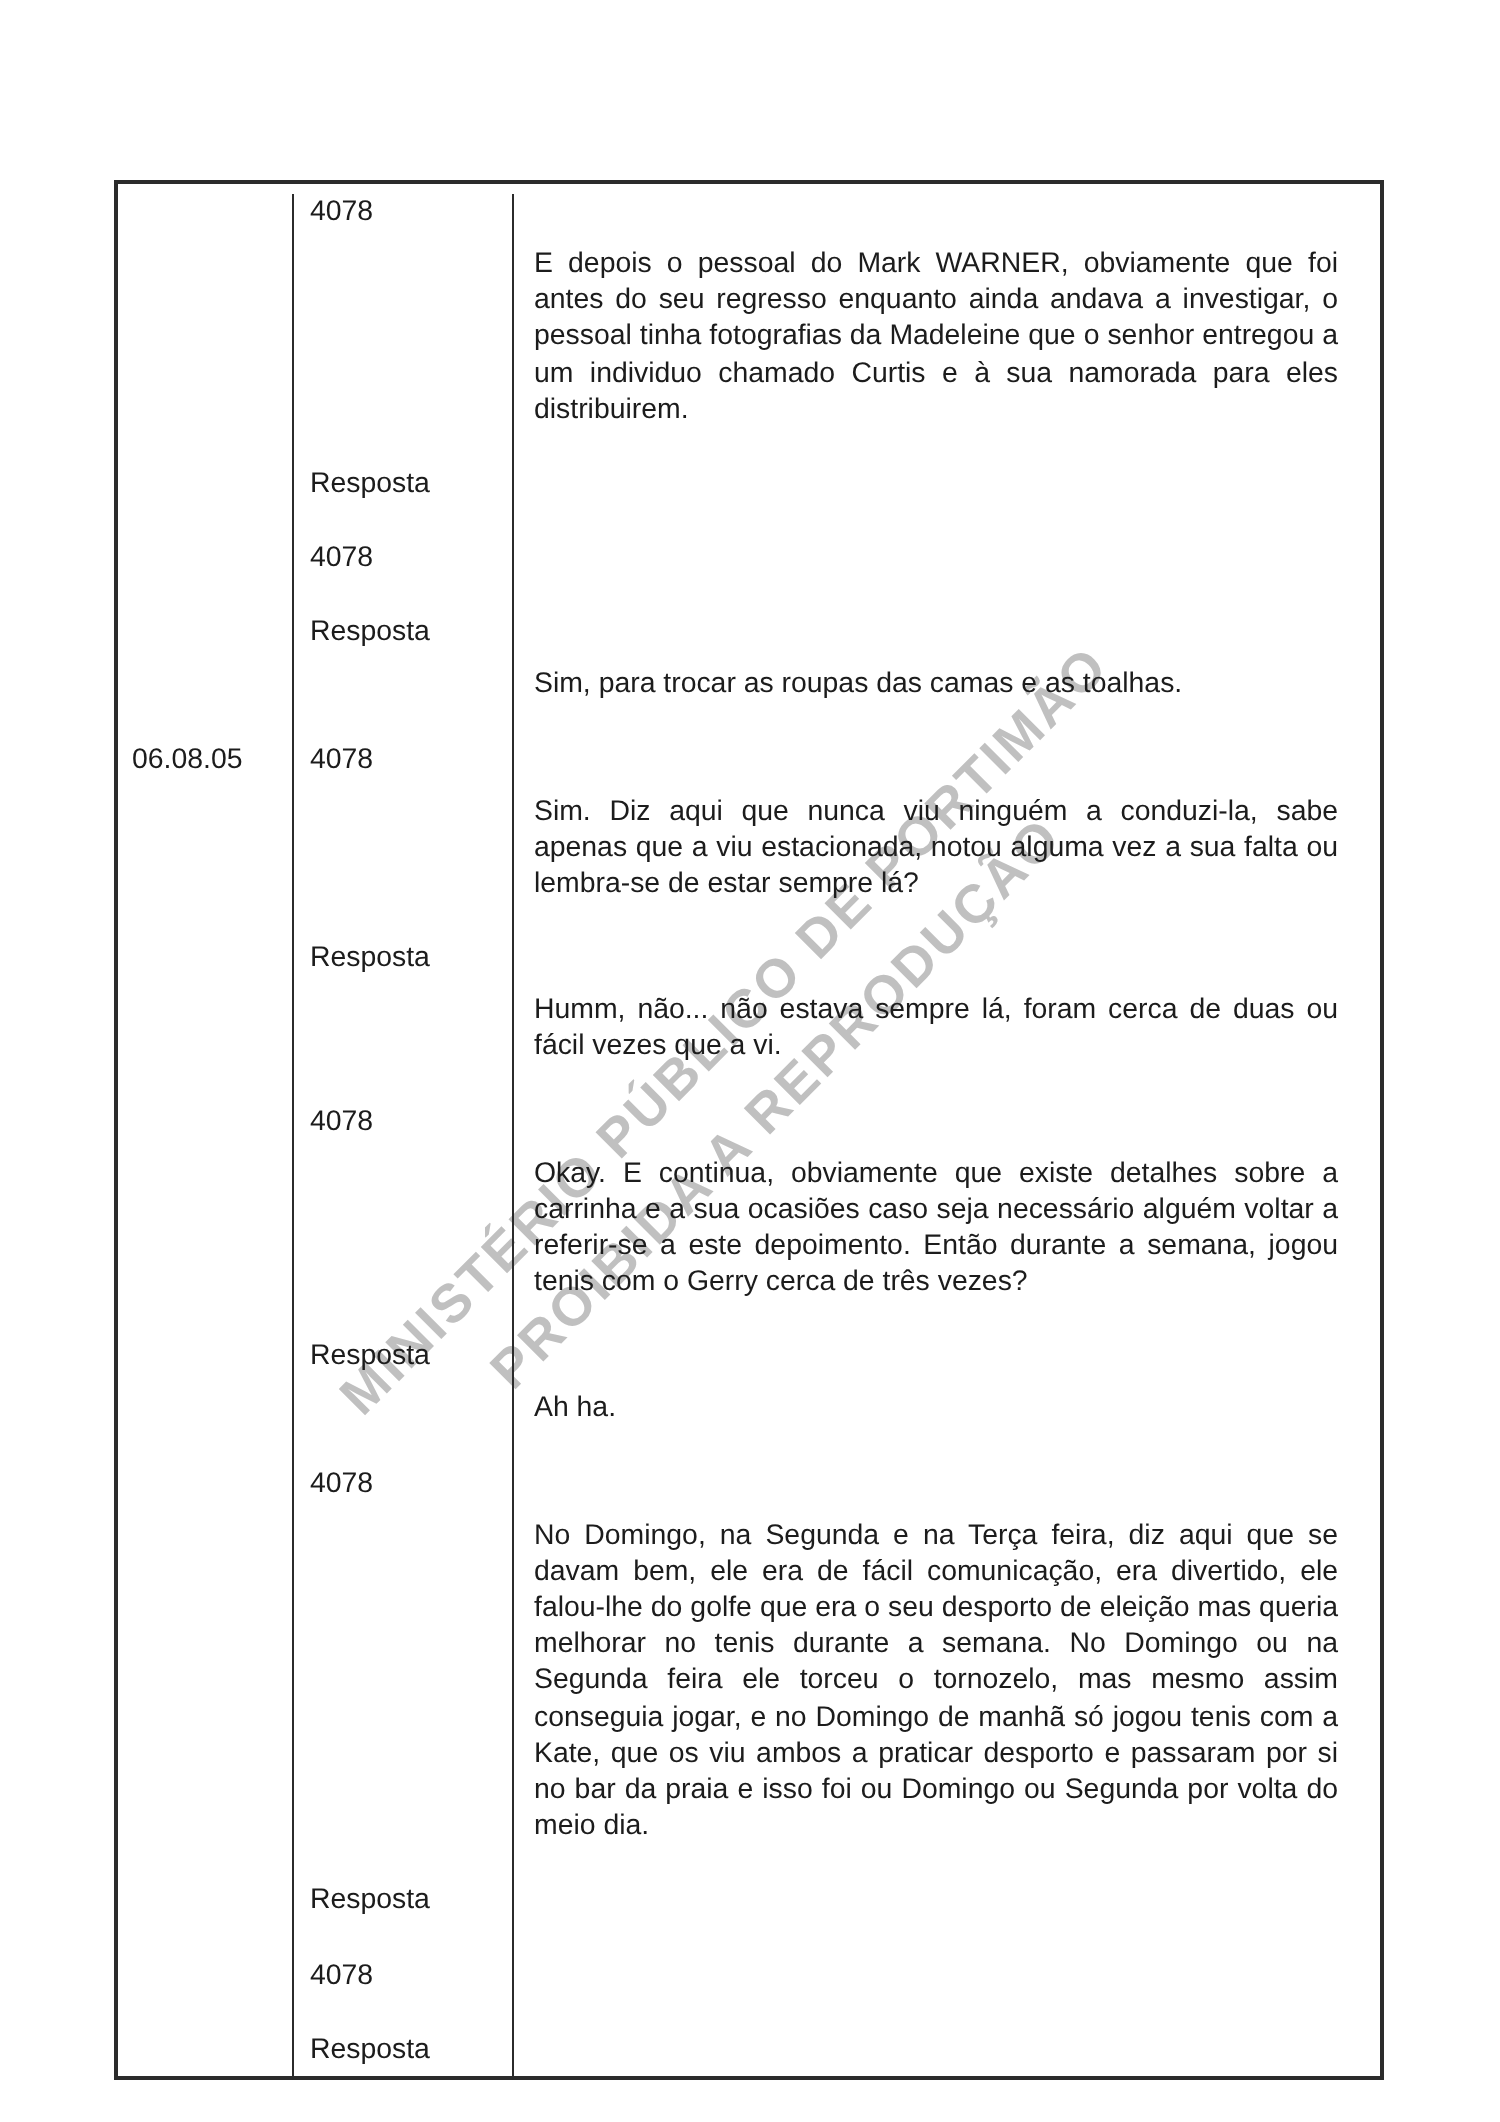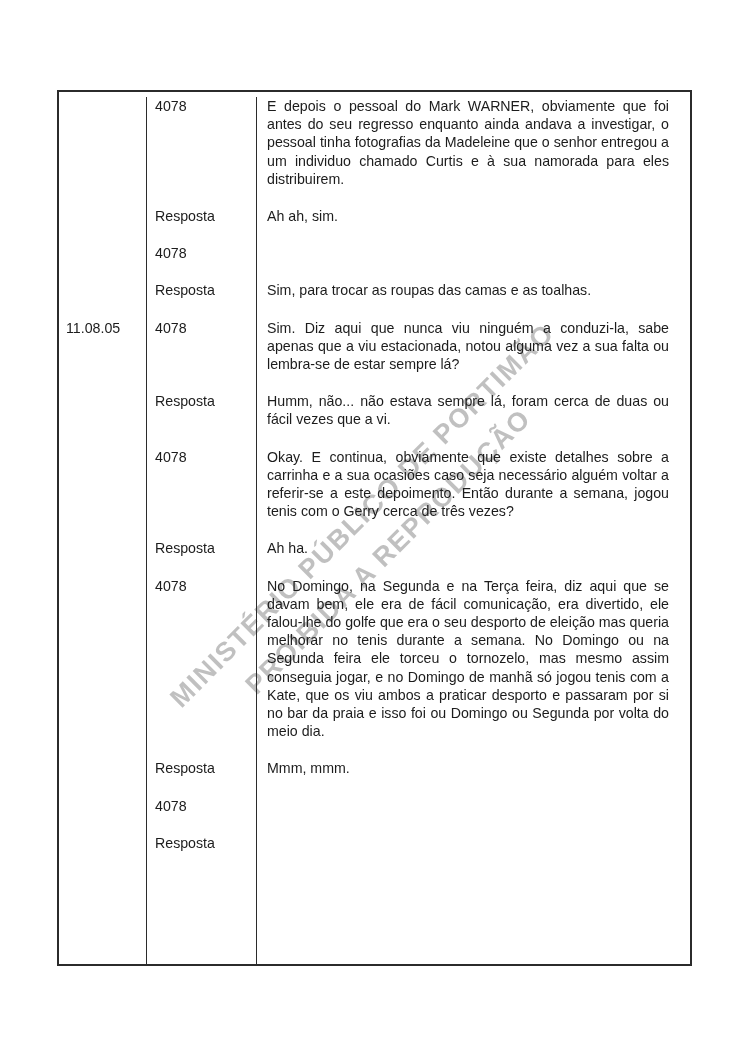--- a/index.html
+++ b/index.html
@@ -71,20 +71,21 @@
     flex: 0 0 110px;
     border-right: 1.5px solid #2b2b2b;
     padding-left: 8px;
     padding-right: 4px;
   }
   .cell.text {
     flex: 1;
     padding-left: 10px;
     padding-right: 21px;
     text-align: justify;
+    margin-top: 26px;
   }
 </style>
 </head>
 <body>
 
 <div class="page">
 
   <div class="watermark">
     <div>MINISTÉRIO PÚBLICO DE PORTIMÃO</div>
     <div>PROIBIDA A REPRODUÇÃO</div>
@@ -94,37 +95,36 @@
 
     <div class="t-row">
       <div class="cell date"></div>
       <div class="cell speaker">4078</div>
       <div class="cell text">E depois o pessoal do Mark WARNER, obviamente que foi antes do seu regresso enquanto ainda andava a investigar, o pessoal tinha fotografias da Madeleine que o senhor entregou a um individuo chamado Curtis e à sua namorada para eles distribuirem.</div>
     </div>
 
     <div class="t-row">
       <div class="cell date"></div>
       <div class="cell speaker">Resposta</div>
-      <div class="cell text">Ah ah, sim.</div>
     </div>
 
     <div class="t-row">
       <div class="cell date"></div>
       <div class="cell speaker">4078</div>
     </div>
 
     <div class="t-row">
       <div class="cell date"></div>
       <div class="cell speaker">Resposta</div>
       <div class="cell text">Sim, para trocar as roupas das camas e as toalhas.</div>
     </div>
 
     <div class="t-row">
       <div class="cell date">
-        <span>11.08.05</span>
+        <span>06.08.05</span>
       </div>
       <div class="cell speaker">4078</div>
       <div class="cell text">Sim. Diz aqui que nunca viu ninguém a conduzi-la, sabe apenas que a viu estacionada, notou alguma vez a sua falta ou lembra-se de estar sempre lá?</div>
     </div>
 
     <div class="t-row">
       <div class="cell date"></div>
       <div class="cell speaker">Resposta</div>
       <div class="cell text">Humm, não... não estava sempre lá, foram cerca de duas ou fácil vezes que a vi.</div>
     </div>
@@ -143,21 +143,20 @@
 
     <div class="t-row">
       <div class="cell date"></div>
       <div class="cell speaker">4078</div>
       <div class="cell text">No Domingo, na Segunda e na Terça feira, diz aqui que se davam bem, ele era de fácil comunicação, era divertido, ele falou-lhe do golfe que era o seu desporto de eleição mas queria melhorar no tenis durante a semana. No Domingo ou na Segunda feira ele torceu o tornozelo, mas mesmo assim conseguia jogar, e no Domingo de manhã só jogou tenis com a Kate, que os viu ambos a praticar desporto e passaram por si no bar da praia e isso foi ou Domingo ou Segunda por volta do meio dia.</div>
     </div>
 
     <div class="t-row">
       <div class="cell date"></div>
       <div class="cell speaker">Resposta</div>
-      <div class="cell text">Mmm, mmm.</div>
     </div>
 
     <div class="t-row">
       <div class="cell date"></div>
       <div class="cell speaker">4078</div>
     </div>
 
     <div class="t-row">
       <div class="cell date"></div>
       <div class="cell speaker">Resposta</div>

